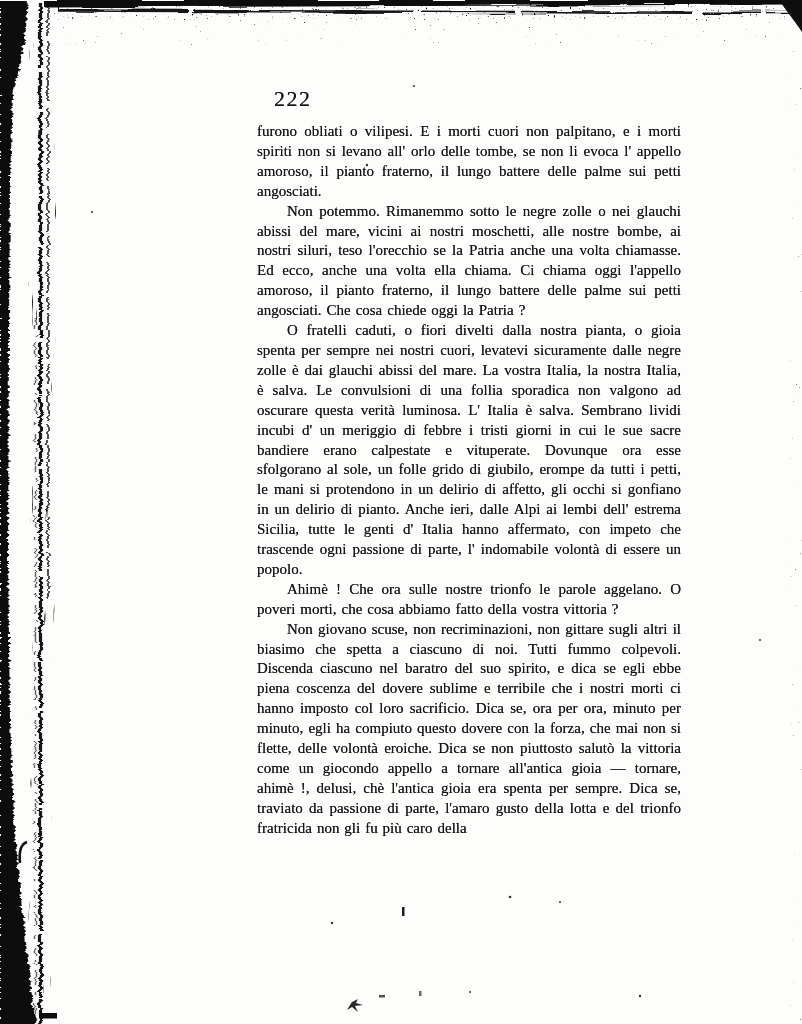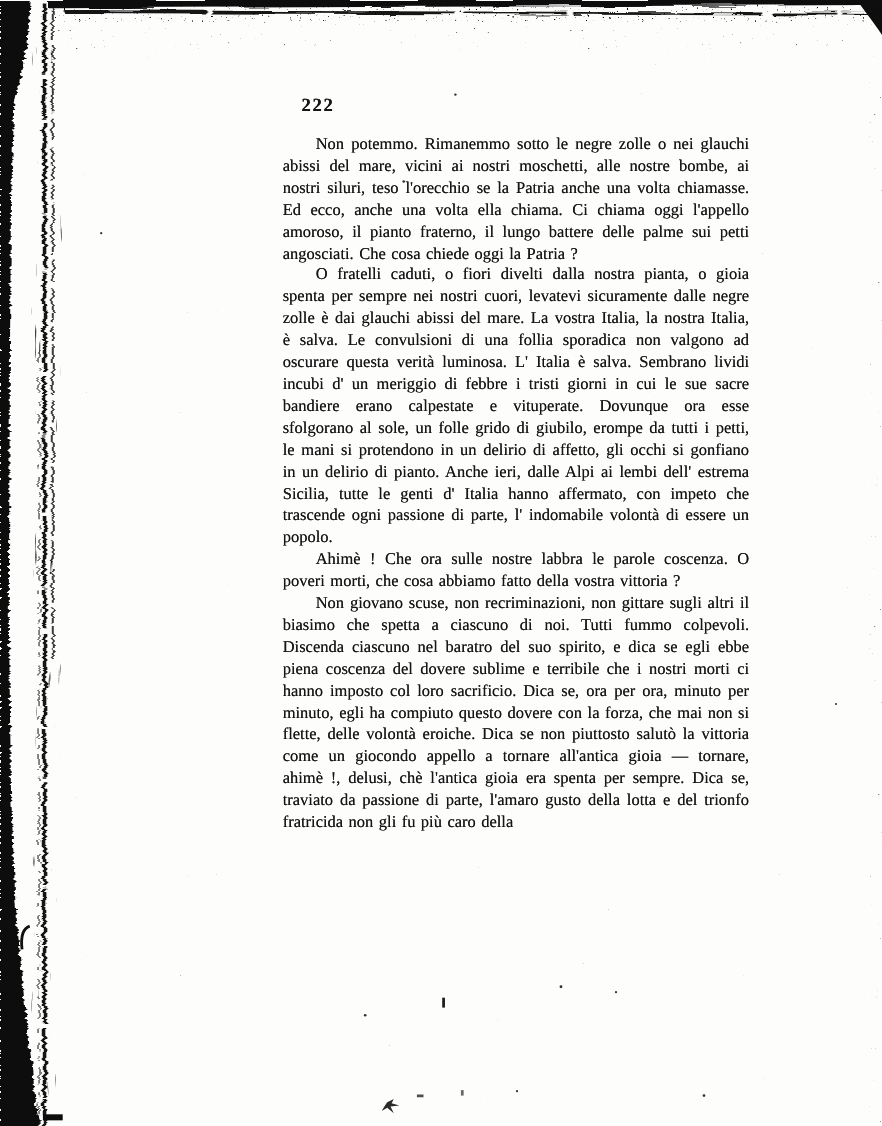--- a/index.html
+++ b/index.html
@@ -14,24 +14,23 @@
     background:var(--paper);
     overflow:hidden;
     font-family:"Liberation Serif","DejaVu Serif",serif;
   }
   .artifacts{
     position:absolute;left:0;top:0;width:802px;height:1024px;
     pointer-events:none;
   }
   .pagenum{
     position:absolute;left:274px;top:86px;
-    font-size:17px;letter-spacing:1.5px;
+    font-size:22px;letter-spacing:1.5px;
     color:var(--ink);
     text-shadow:0 0 .4px rgba(18,18,18,.85);
-    font-weight:bold;
   }
   .textblock{
     position:absolute;left:257px;top:122px;width:424px;
     color:var(--ink);
     font-size:15px;line-height:19.9px;
     text-align:justify;
     word-spacing:1.2px;
     text-shadow:0 0 .35px rgba(18,18,18,.8);
   }
   .para{margin:0;padding:0;}
@@ -111,19 +110,20 @@
       <rect x="28" y="30" width="28" height="994" fill="#000" filter="url(#spStreak)" opacity="0.9"></rect>
       <rect x="790" y="28" width="12" height="996" fill="#000" filter="url(#spMed)" opacity="0.8"></rect>
       <rect x="58" y="44" width="744" height="936" fill="#000" filter="url(#spSparse)" opacity="0.45"></rect>
       <rect x="46" y="980" width="756" height="44" fill="#000" filter="url(#spSparse)" opacity="0.7"></rect>
     </g>
   </svg>
 
   <div class="pagenum">222</div>
 
   <div class="textblock">
+      <p class="para">furono obliati o vilipesi. E i morti cuori non palpitano, e i morti spiriti non si levano all' orlo delle tombe, se non li evoca l' appello amoroso, il pianto fraterno, il lungo battere delle palme sui petti angosciati.</p>
       <p class="para indent">Non potemmo. Rimanemmo sotto le negre zolle o nei glauchi abissi del mare, vicini ai nostri moschetti, alle nostre bombe, ai nostri siluri, teso l'orecchio se la Patria anche una volta chiamasse. Ed ecco, anche una volta ella chiama. Ci chiama oggi l'appello amoroso, il pianto fraterno, il lungo battere delle palme sui petti angosciati. Che cosa chiede oggi la Patria ?</p>
       <p class="para indent">O fratelli caduti, o fiori divelti dalla nostra pianta, o gioia spenta per sempre nei nostri cuori, levatevi sicuramente dalle negre zolle è dai glauchi abissi del mare. La vostra Italia, la nostra Italia, è salva. Le convulsioni di una follia sporadica non valgono ad oscurare questa verità luminosa. L' Italia è salva. Sembrano lividi incubi d' un meriggio di febbre i tristi giorni in cui le sue sacre bandiere erano calpestate e vituperate. Dovunque ora esse sfolgorano al sole, un folle grido di giubilo, erompe da tutti i petti, le mani si protendono in un delirio di affetto, gli occhi si gonfiano in un delirio di pianto. Anche ieri, dalle Alpi ai lembi dell' estrema Sicilia, tutte le genti d' Italia hanno affermato, con impeto che trascende ogni passione di parte, l' indomabile volontà di essere un popolo.</p>
-      <p class="para indent">Ahimè ! Che ora sulle nostre labbra le parole coscenza. O poveri morti, che cosa abbiamo fatto della vostra vittoria ?</p>
+      <p class="para indent">Ahimè ! Che ora sulle nostre trionfo le parole aggelano. O poveri morti, che cosa abbiamo fatto della vostra vittoria ?</p>
       <p class="para indent">Non giovano scuse, non recriminazioni, non gittare sugli altri il biasimo che spetta a ciascuno di noi. Tutti fummo colpevoli. Discenda ciascuno nel baratro del suo spirito, e dica se egli ebbe piena coscenza del dovere sublime e terribile che i nostri morti ci hanno imposto col loro sacrificio. Dica se, ora per ora, minuto per minuto, egli ha compiuto questo dovere con la forza, che mai non si flette, delle volontà eroiche. Dica se non piuttosto salutò la vittoria come un giocondo appello a tornare all'antica gioia — tornare, ahimè !, delusi, chè l'antica gioia era spenta per sempre. Dica se, traviato da passione di parte, l'amaro gusto della lotta e del trionfo fratricida non gli fu più caro della</p>
     </div>
 
 </div>
 
 </body></html>

